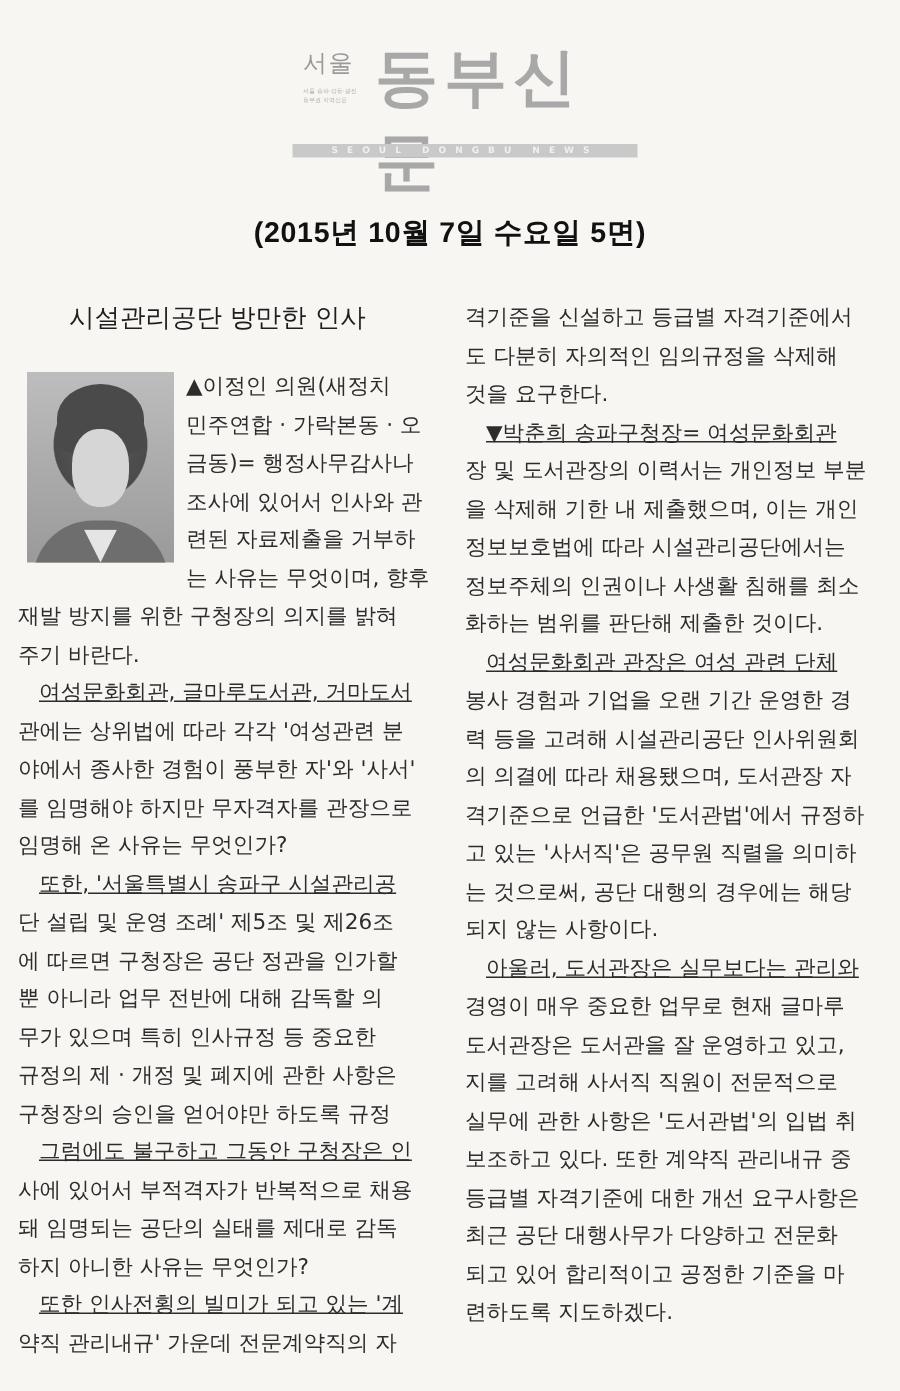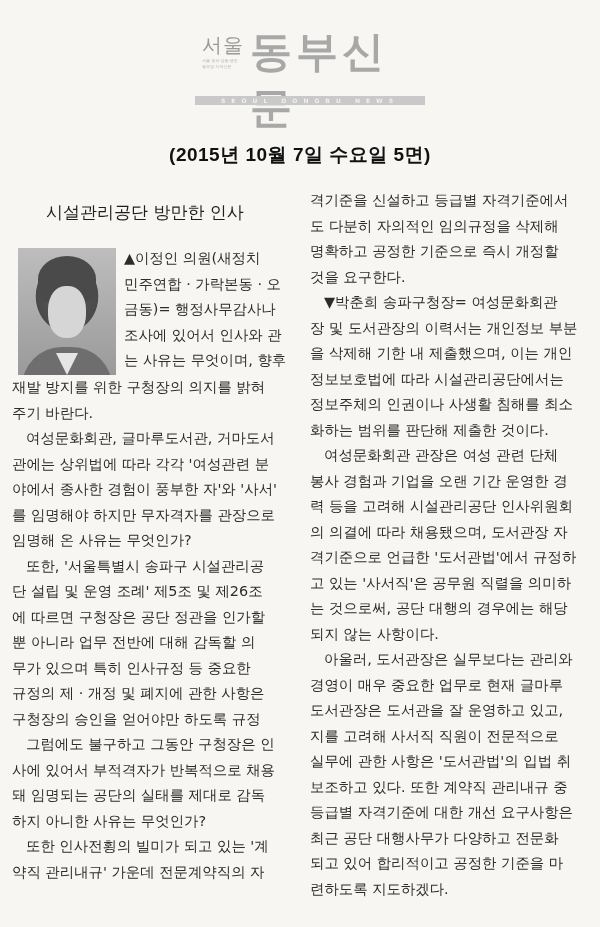--- a/index.html
+++ b/index.html
@@ -8,21 +8,21 @@
     background: #f7f6f2;
     font-family: "DejaVu Sans", sans-serif;
     color: #2a2a2a;
     position: relative;
   }
   .masthead {
     position: absolute; left: 200px; top: 28px; width: 220px; height: 70px;
   }
   .mast-seoul {
     position: absolute; left: 2px; top: 4px;
-    font-size: 20px; color: #9a9a9a; letter-spacing: 1px;
+    font-size: 16px; color: #9a9a9a; letter-spacing: 1px;
   }
   .mast-small1, .mast-small2 {
     position: absolute; left: 2px; font-size: 4px; color: #b0b0b0; white-space: nowrap;
   }
   .mast-small1 { top: 30px; }
   .mast-small2 { top: 36px; }
   .mast-title {
     position: absolute; left: 50px; top: -4px;
     font-size: 42px; font-weight: bold; color: #a8a8a8; letter-spacing: 4px;
   }
@@ -35,21 +35,21 @@
   .dateline {
     position: absolute; left: 0; width: 600px; top: 142px;
     text-align: center; font-size: 19px; font-weight: bold; color: #111;
     font-family: "Liberation Sans", sans-serif; letter-spacing: 0.5px;
   }
   .col {
     position: absolute; top: 196px; width: 282px;
     font-size: 14.4px; line-height: 25.5px; color: #2c2c2c;
   }
   .col-left { left: 12px; }
-  .col-right { left: 310px; top: 188px; }
+  .col-right { left: 310px; top: 200px; }
   .headline {
     text-align: left; font-size: 17px; line-height: 24px; color: #1e1e1e;
     margin-left: 34px; margin-bottom: 22px; margin-top: 4px;
   }
   .photo {
     float: left; width: 98px; height: 127px; margin: 2px 8px 0 6px;
     background:
       radial-gradient(ellipse 28px 36px at 50% 50%, #d9d9d9 0%, #cfcfcf 60%, transparent 62%),
       radial-gradient(ellipse 44px 50px at 50% 38%, #5a5a5a 0%, #4a4a4a 70%, transparent 72%),
       linear-gradient(#bdbdbd, #9a9a9a);
@@ -65,21 +65,21 @@
   }
   .photo .face {
     position: absolute; left: 30px; top: 38px; width: 38px; height: 52px;
     background: #d6d6d6; border-radius: 45%;
   }
   .photo .hair {
     position: absolute; left: 20px; top: 8px; width: 58px; height: 46px;
     background: #4a4a4a; border-radius: 50% 50% 20% 20%;
   }
   .line { display: block; white-space: nowrap; }
-  .indent { padding-left: 14px; }
+  .indent { padding-left: 14px; text-decoration: underline; }
 </style>
 </head>
 <body>
 
 <div class="masthead">
   <span class="mast-seoul">서울</span>
   <span class="mast-small1">서울 송파·강동·광진</span>
   <span class="mast-small2">동부권 지역신문</span>
   <span class="mast-title">동부신문</span>
 </div>
@@ -92,20 +92,21 @@
   <div class="photo" title="이정인 의원 사진">
     <div class="hair"></div>
     <div class="face"></div>
     <div class="shoulders"></div>
     <div class="collar"></div>
   </div>
   <span class="line" style="padding-left:22px">▲이정인 의원(새정치</span>
   <span class="line">민주연합 · 가락본동 · 오</span>
   <span class="line">금동)= 행정사무감사나</span>
   <span class="line">조사에 있어서 인사와 관</span>
+  <span class="line">련된 자료제출을 거부하</span>
   <span class="line">는 사유는 무엇이며, 향후</span>
   <span class="line" style="clear:both">재발 방지를 위한 구청장의 의지를 밝혀</span>
   <span class="line">주기 바란다.</span>
   <span class="line indent">여성문화회관, 글마루도서관, 거마도서</span>
   <span class="line">관에는 상위법에 따라 각각 '여성관련 분</span>
   <span class="line">야에서 종사한 경험이 풍부한 자'와 '사서'</span>
   <span class="line">를 임명해야 하지만 무자격자를 관장으로</span>
   <span class="line">임명해 온 사유는 무엇인가?</span>
   <span class="line indent">또한, '서울특별시 송파구 시설관리공</span>
   <span class="line">단 설립 및 운영 조례' 제5조 및 제26조</span>
@@ -118,21 +119,20 @@
   <span class="line">사에 있어서 부적격자가 반복적으로 채용</span>
   <span class="line">돼 임명되는 공단의 실태를 제대로 감독</span>
   <span class="line">하지 아니한 사유는 무엇인가?</span>
   <span class="line indent">또한 인사전횡의 빌미가 되고 있는 '계</span>
   <span class="line">약직 관리내규' 가운데 전문계약직의 자</span>
 </div>
 
 <div class="col col-right">
   <span class="line">격기준을 신설하고 등급별 자격기준에서</span>
   <span class="line">도 다분히 자의적인 임의규정을 삭제해</span>
-  <span class="line">명확하고 공정한 기준으로 즉시 개정할</span>
   <span class="line">것을 요구한다.</span>
   <span class="line indent">▼박춘희 송파구청장= 여성문화회관</span>
   <span class="line">장 및 도서관장의 이력서는 개인정보 부분</span>
   <span class="line">을 삭제해 기한 내 제출했으며, 이는 개인</span>
   <span class="line">정보보호법에 따라 시설관리공단에서는</span>
   <span class="line">정보주체의 인권이나 사생활 침해를 최소</span>
   <span class="line">화하는 범위를 판단해 제출한 것이다.</span>
   <span class="line indent">여성문화회관 관장은 여성 관련 단체</span>
   <span class="line">봉사 경험과 기업을 오랜 기간 운영한 경</span>
   <span class="line">력 등을 고려해 시설관리공단 인사위원회</span>

